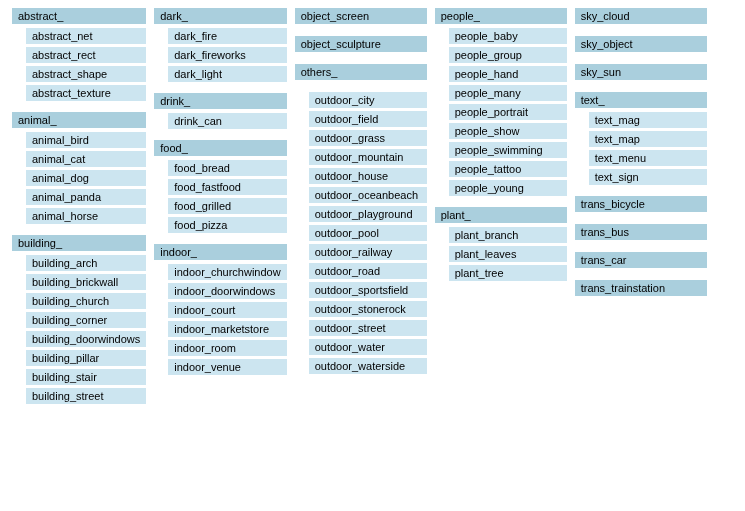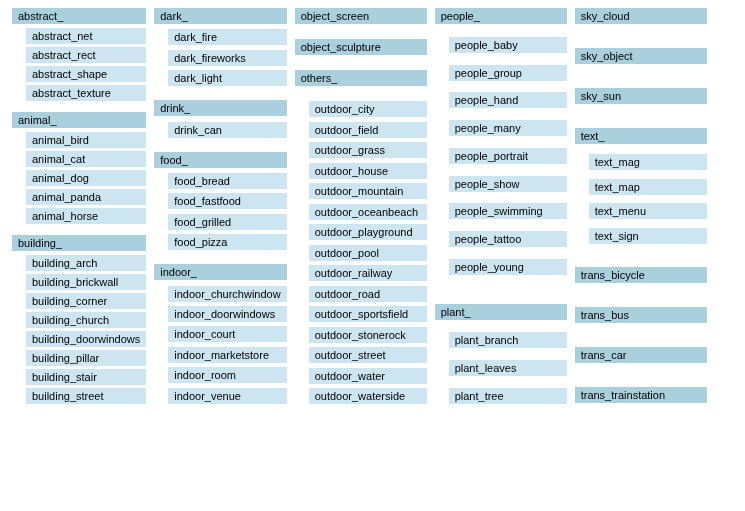--- a/index.html
+++ b/index.html
@@ -17,21 +17,20 @@
       padding: 8px;
       gap: 0;
       width: 100%;
     }
     .column {
       display: flex;
       flex-direction: column;
       gap: 2px;
       min-width: 140px;
       padding: 0 4px;
-      justify-content: space-between;
     }
     .category-header {
       background: #aacfdd;
       padding: 2px 6px;
       display: inline-block;
       min-width: 100px;
       margin-bottom: 2px;
       color: #000;
     }
     .category-item {
@@ -59,22 +58,22 @@
       <div class="category-header">animal_</div>
       <div class="category-item">animal_bird</div>
       <div class="category-item">animal_cat</div>
       <div class="category-item">animal_dog</div>
       <div class="category-item">animal_panda</div>
       <div class="category-item">animal_horse</div>
       <div class="spacer"></div>
       <div class="category-header">building_</div>
       <div class="category-item">building_arch</div>
       <div class="category-item">building_brickwall</div>
+      <div class="category-item">building_church</div>
       <div class="category-item">building_corner</div>
-      <div class="category-item">building_church</div>
       <div class="category-item">building_doorwindows</div>
       <div class="category-item">building_pillar</div>
       <div class="category-item">building_stair</div>
       <div class="category-item">building_street</div>
     </div>
     <div class="column">
       <div class="category-header">dark_</div>
       <div class="category-item">dark_fire</div>
       <div class="category-item">dark_fireworks</div>
       <div class="category-item">dark_light</div>
@@ -99,22 +98,22 @@
     <div class="column">
       <div class="category-header">object_screen</div>
       <div class="spacer"></div>
       <div class="category-header">object_sculpture</div>
       <div class="spacer"></div>
       <div class="category-header">others_</div>
       <div class="spacer"></div>
       <div class="category-item">outdoor_city</div>
       <div class="category-item">outdoor_field</div>
       <div class="category-item">outdoor_grass</div>
+      <div class="category-item">outdoor_mountain</div>
       <div class="category-item">outdoor_house</div>
-      <div class="category-item">outdoor_mountain</div>
       <div class="category-item">outdoor_oceanbeach</div>
       <div class="category-item">outdoor_playground</div>
       <div class="category-item">outdoor_pool</div>
       <div class="category-item">outdoor_railway</div>
       <div class="category-item">outdoor_road</div>
       <div class="category-item">outdoor_sportsfield</div>
       <div class="category-item">outdoor_stonerock</div>
       <div class="category-item">outdoor_street</div>
       <div class="category-item">outdoor_water</div>
       <div class="category-item">outdoor_waterside</div>

